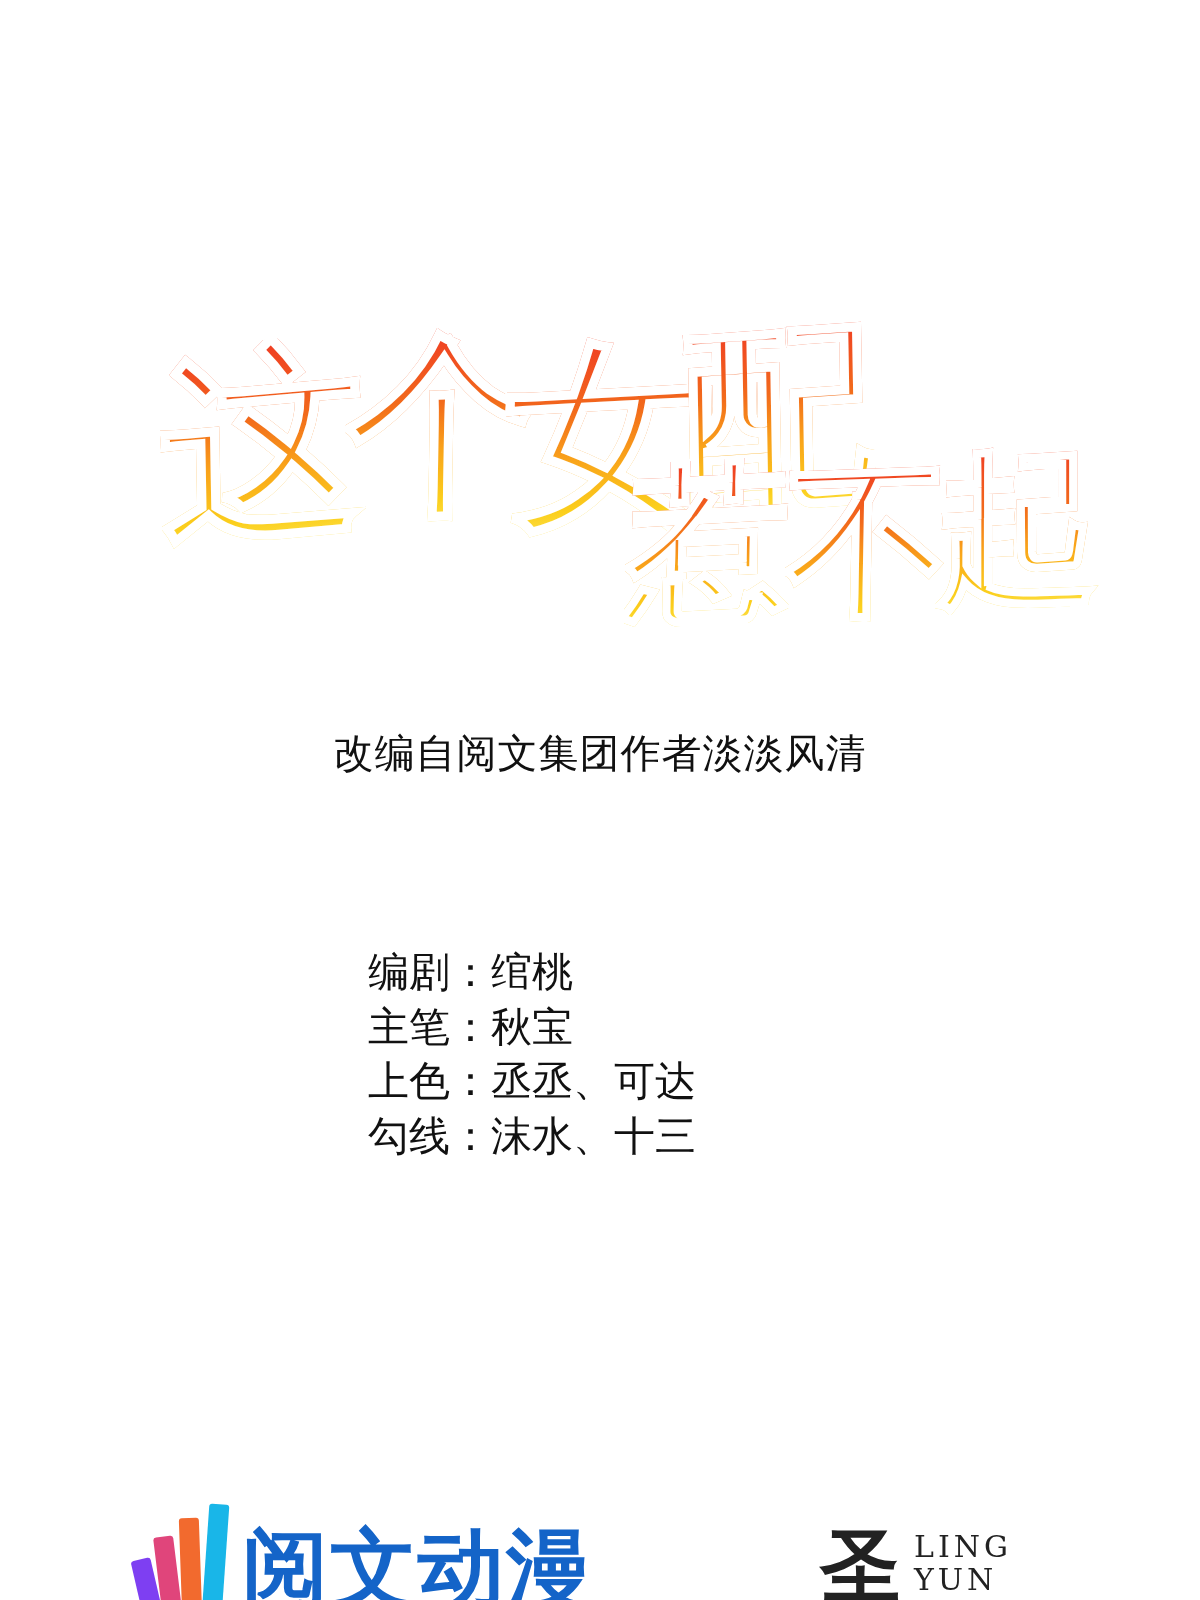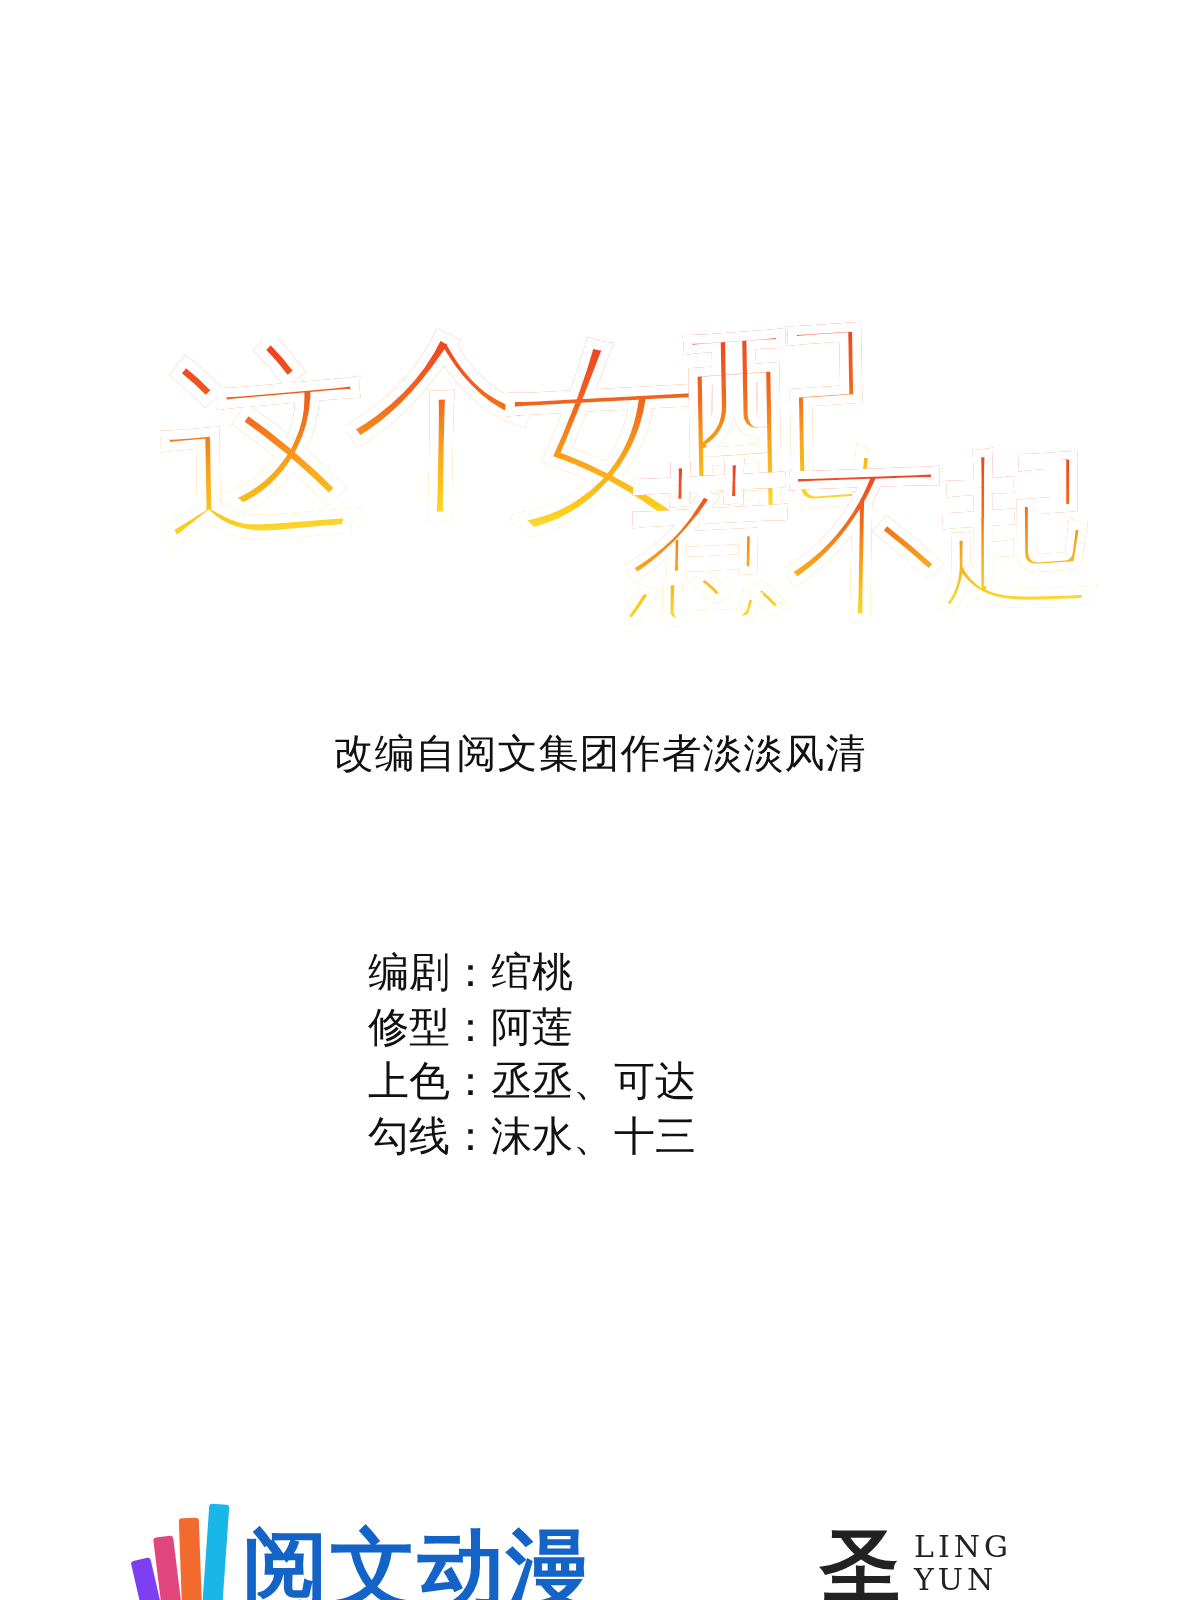--- a/index.html
+++ b/index.html
@@ -174,21 +174,21 @@
 
 <div class="adapt-note">
   <span class="line">改编自阅文集团作者淡淡风清</span>
 </div>
 
 <div class="credits">
   <div class="credit-row">
     <span class="role">编剧</span><span class="sep">：</span><span class="name">绾桃</span>
   </div>
   <div class="credit-row">
-    <span class="role">修型</span><span class="sep">：</span><span class="name">阿莲</span>
+    <span class="role">主笔</span><span class="sep">：</span><span class="name">秋宝</span>
   </div>
   <div class="credit-row">
     <span class="role">上色</span><span class="sep">：</span><span class="name">丞丞、可达</span>
   </div>
   <div class="credit-row">
     <span class="role">勾线</span><span class="sep">：</span><span class="name">沫水、十三</span>
   </div>
 </div>
 
 <div class="footer">

